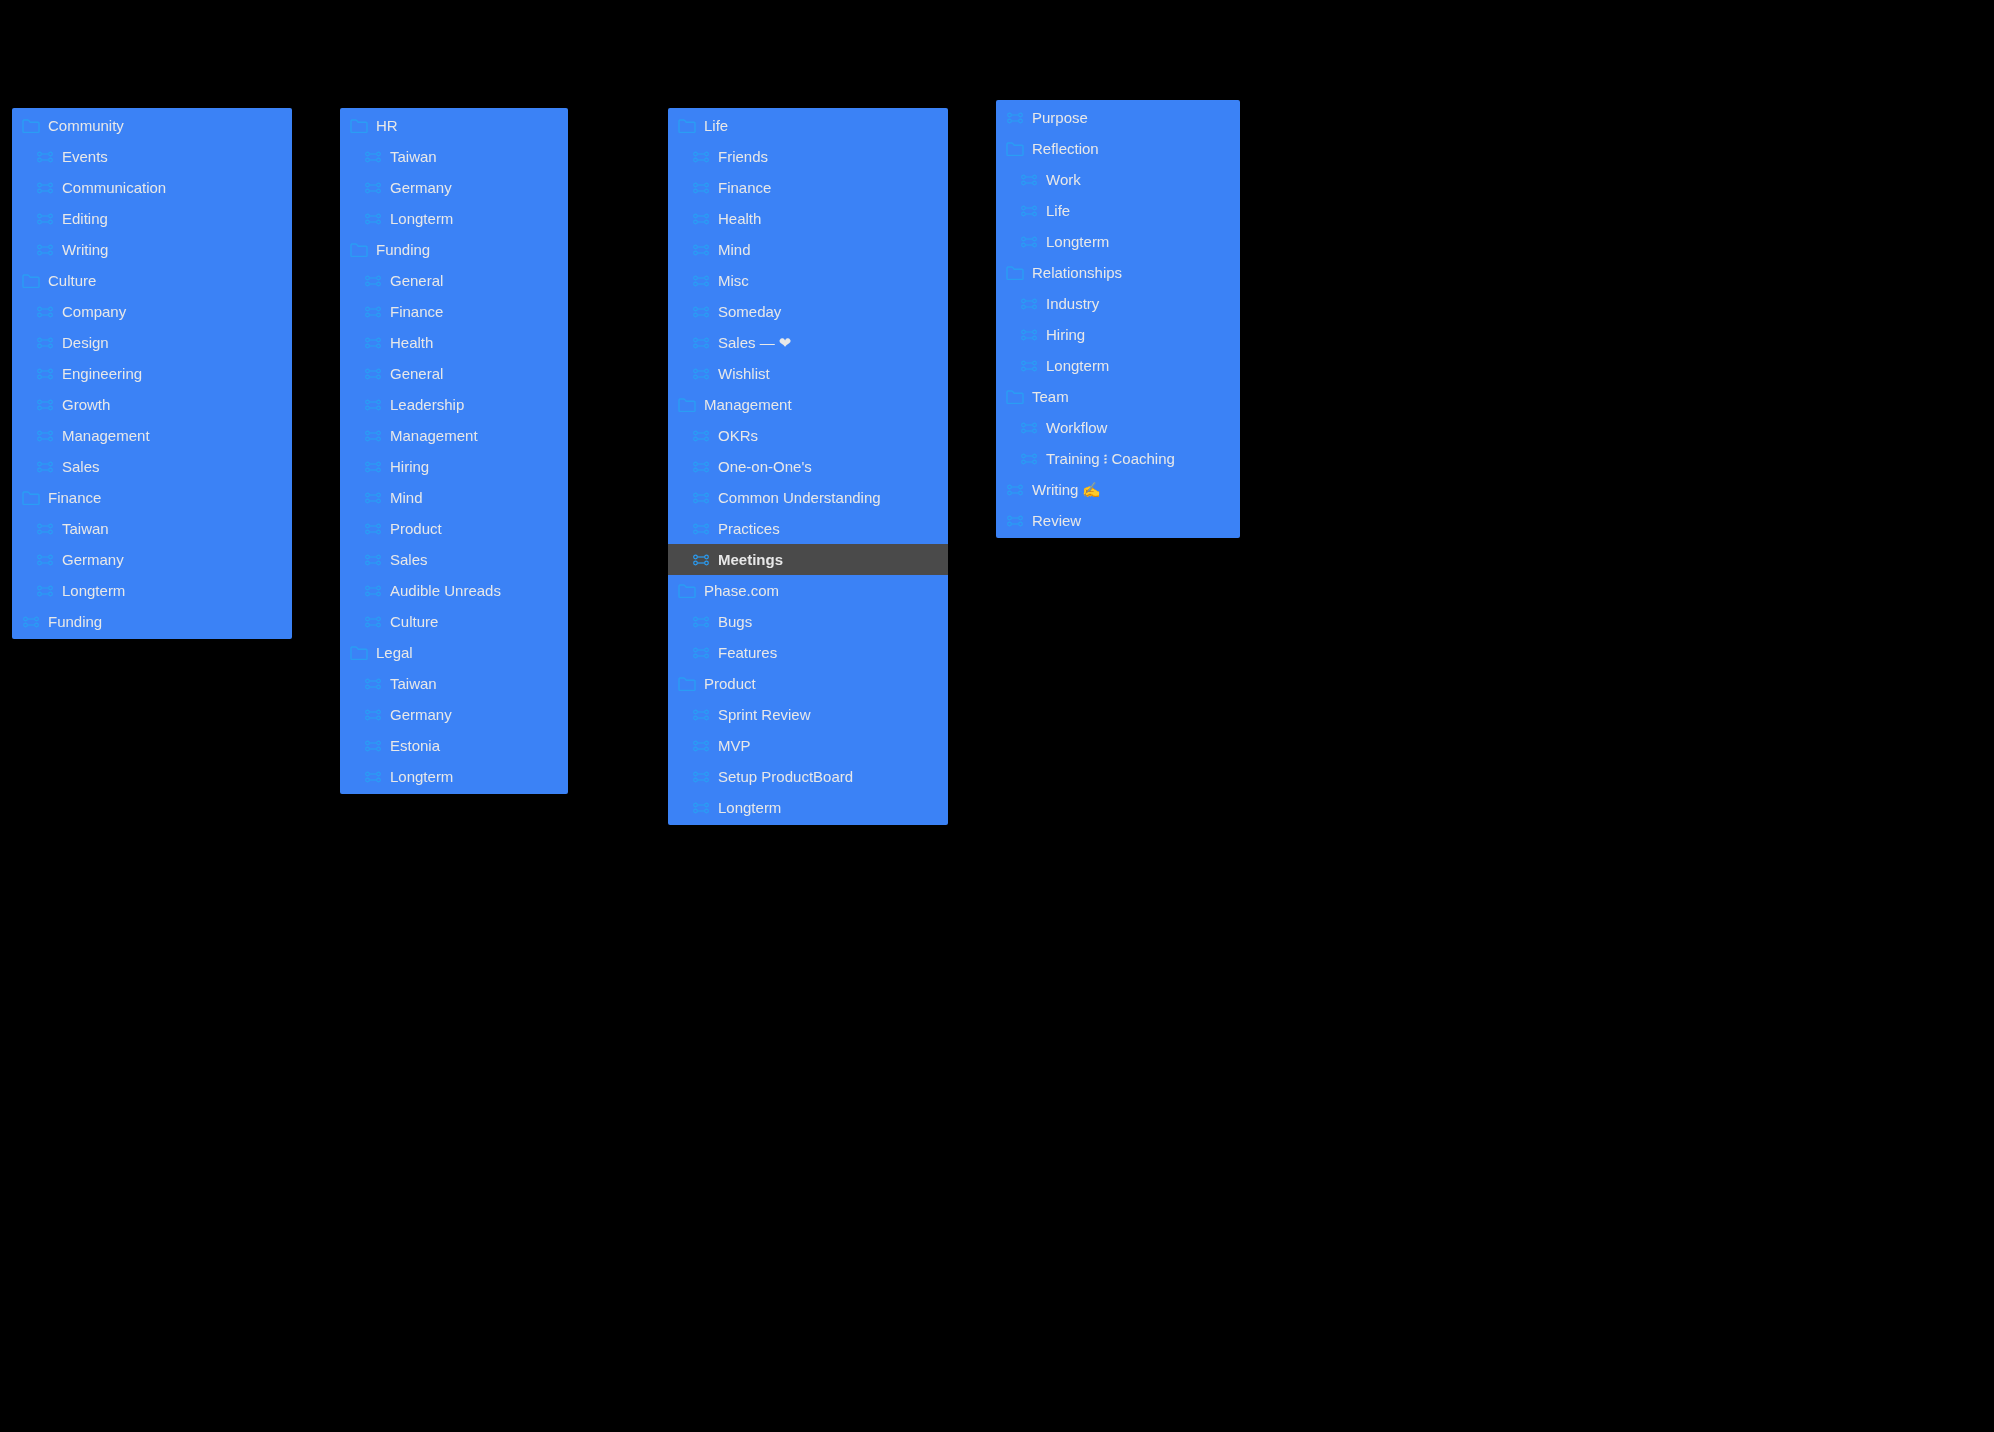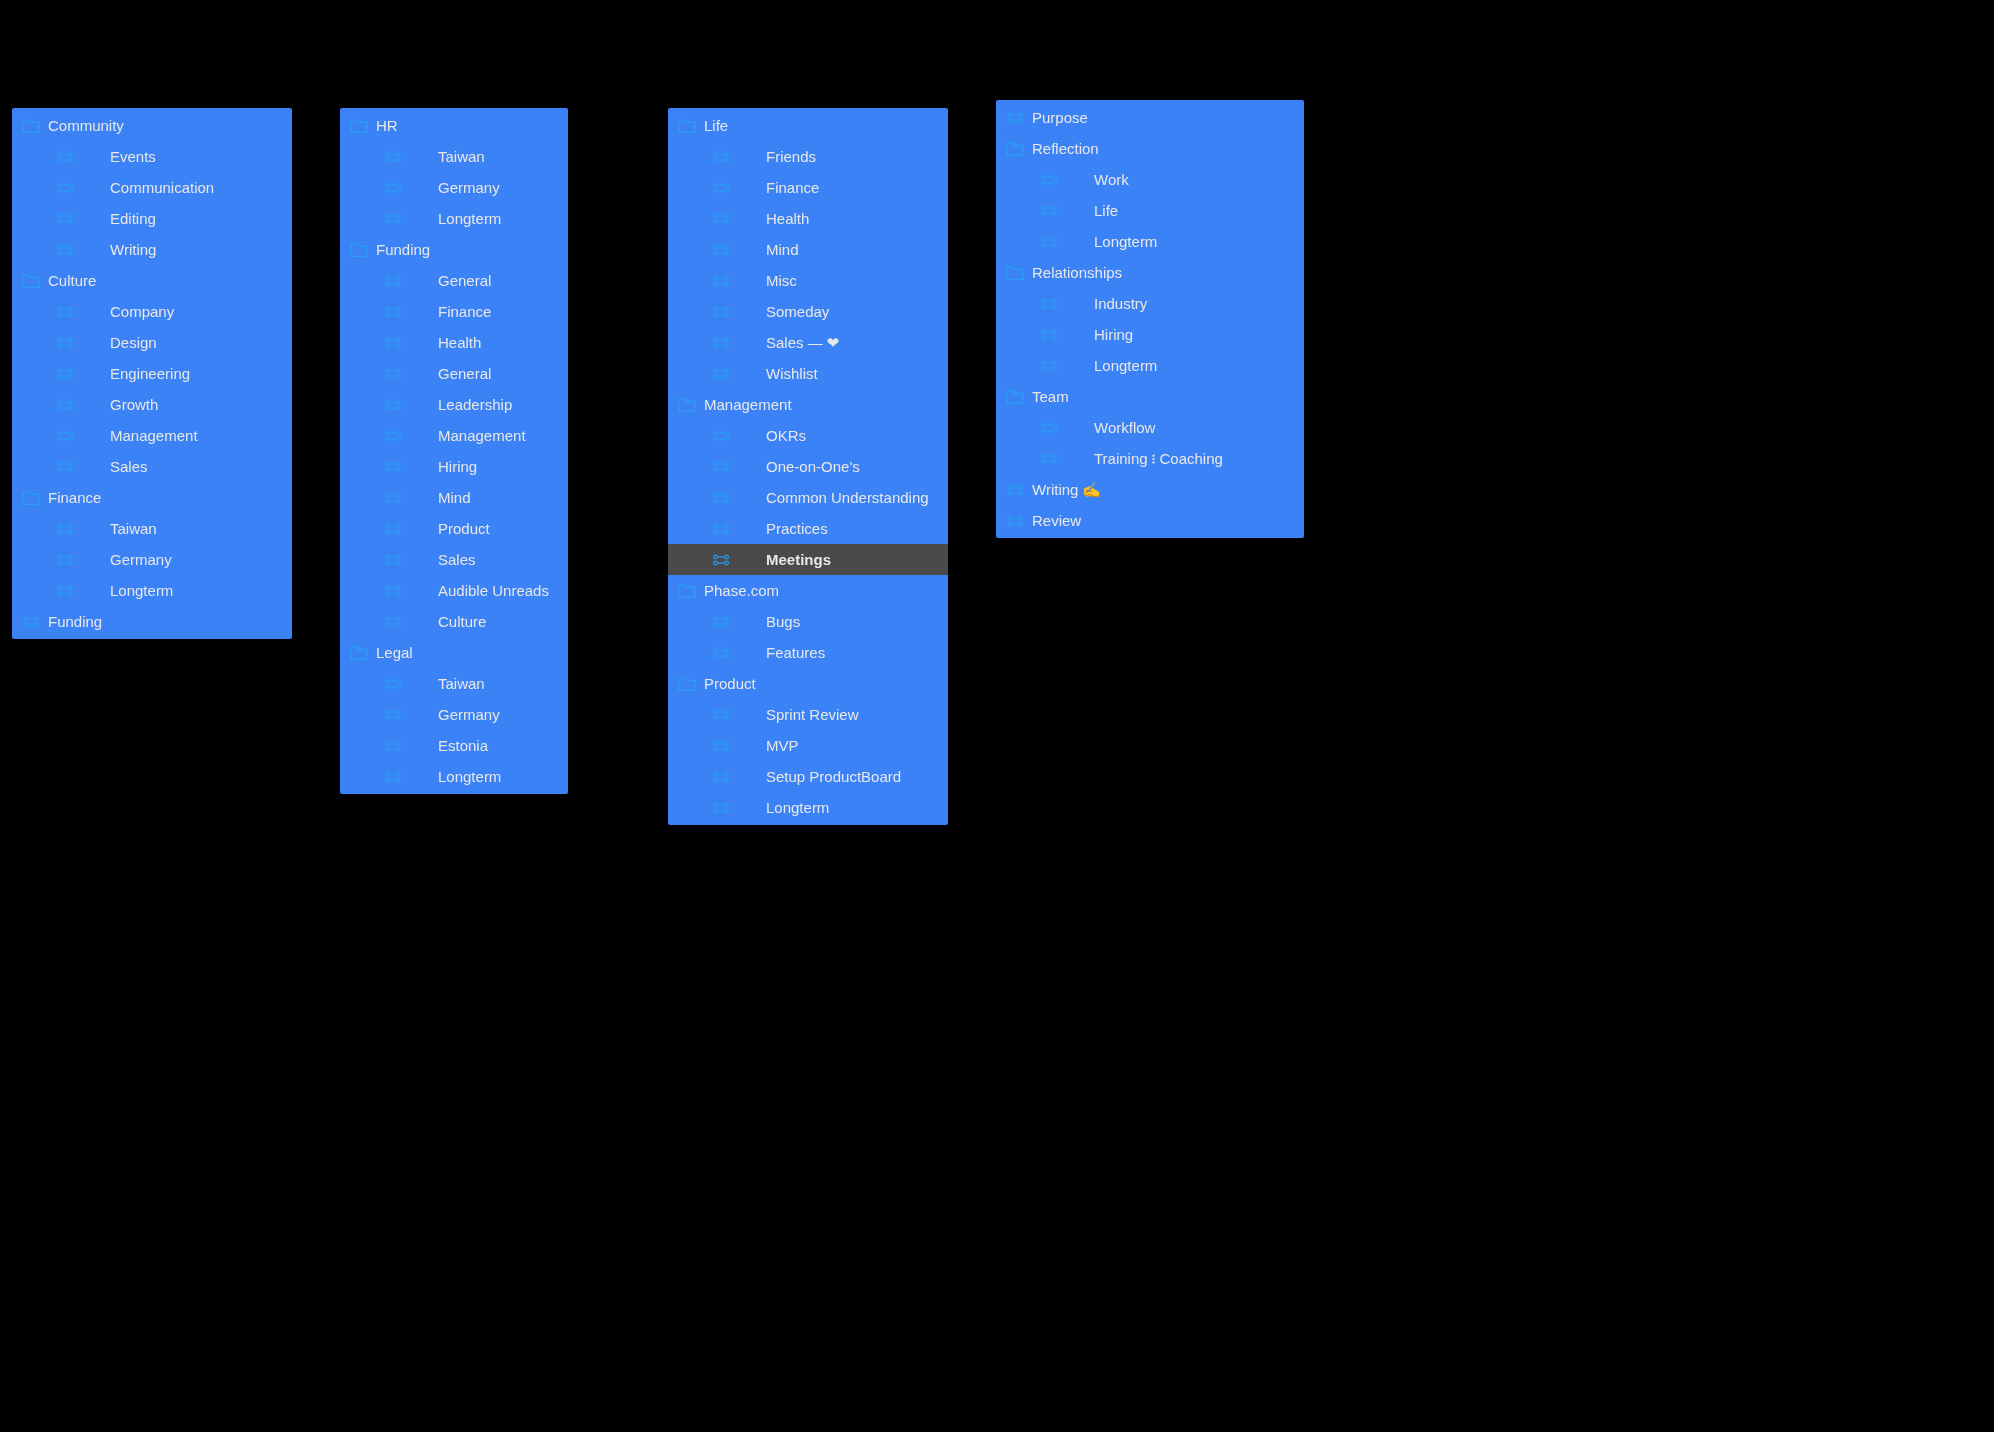--- a/index.html
+++ b/index.html
@@ -24,22 +24,21 @@
   }
   .row {
     display: flex;
     align-items: center;
     height: 31px;
     padding-left: 10px;
     padding-right: 12px;
     cursor: default;
   }
   .row.indent-1 {
-    padding-left: 44px;
-    gap: 28px;
+    padding-left: 24px;
   }
   .row.selected {
     background: #4a4a4a;
     font-weight: bold;
   }
   .icon {
     flex: 0 0 auto;
     margin-right: 8px;
     display: flex;
     align-items: center;
@@ -813,21 +812,21 @@
     <circle cx="3.5" cy="10" r="1.8" fill="none" stroke="#2a9df4" stroke-width="1.2"></circle>
     <circle cx="14.5" cy="4" r="1.8" fill="none" stroke="#2a9df4" stroke-width="1.2"></circle>
     <circle cx="14.5" cy="10" r="1.8" fill="none" stroke="#2a9df4" stroke-width="1.2"></circle>
     <line x1="5.3" y1="4" x2="12.7" y2="4" stroke="#2a9df4" stroke-width="1.2"></line>
     <line x1="5.3" y1="10" x2="12.7" y2="10" stroke="#2a9df4" stroke-width="1.2"></line>
   </svg>
         </span>
         <span class="label">Longterm</span>
       </div>
     </div>
-    <div class="panel" style="left: 996px; top: 100px; width: 308px; text-align: center;">
+    <div class="panel" style="left: 996px; top: 100px; width: 244px; text-align: center;">
       <div class="row">
         <span class="icon">
           <svg width="18" height="14" viewBox="0 0 18 14">
     <circle cx="3.5" cy="4" r="1.8" fill="none" stroke="#2a9df4" stroke-width="1.2"></circle>
     <circle cx="3.5" cy="10" r="1.8" fill="none" stroke="#2a9df4" stroke-width="1.2"></circle>
     <circle cx="14.5" cy="4" r="1.8" fill="none" stroke="#2a9df4" stroke-width="1.2"></circle>
     <circle cx="14.5" cy="10" r="1.8" fill="none" stroke="#2a9df4" stroke-width="1.2"></circle>
     <line x1="5.3" y1="4" x2="12.7" y2="4" stroke="#2a9df4" stroke-width="1.2"></line>
     <line x1="5.3" y1="10" x2="12.7" y2="10" stroke="#2a9df4" stroke-width="1.2"></line>
   </svg>

